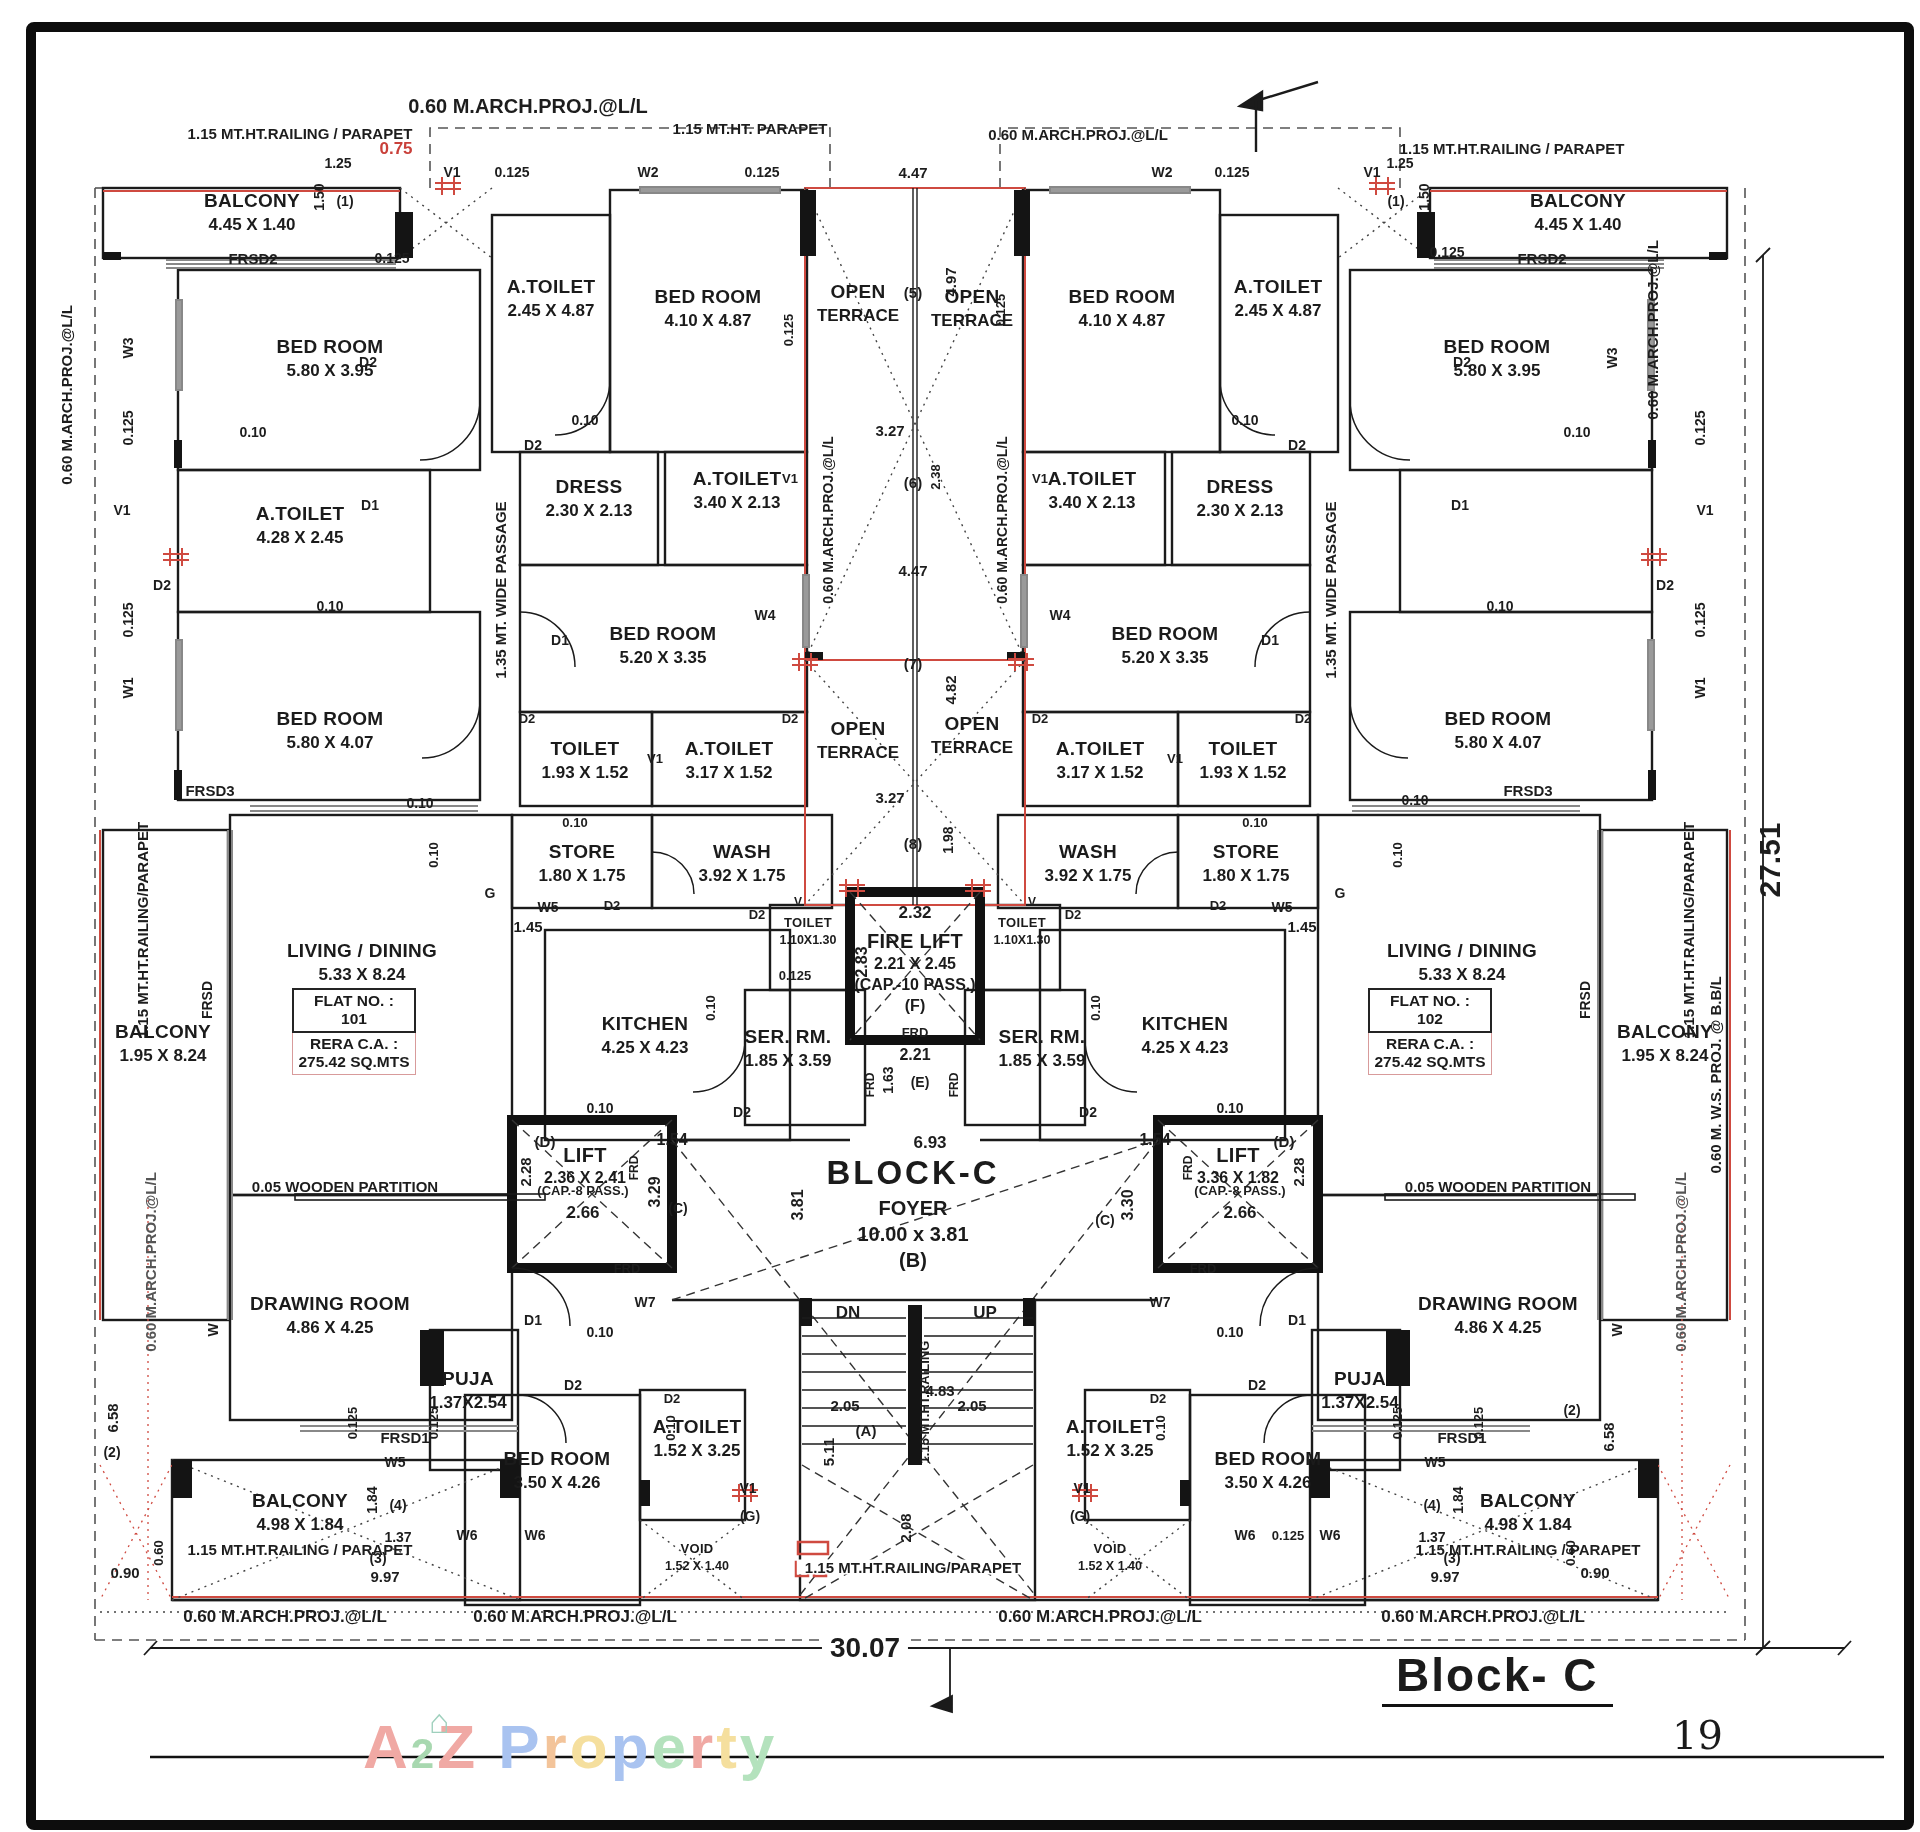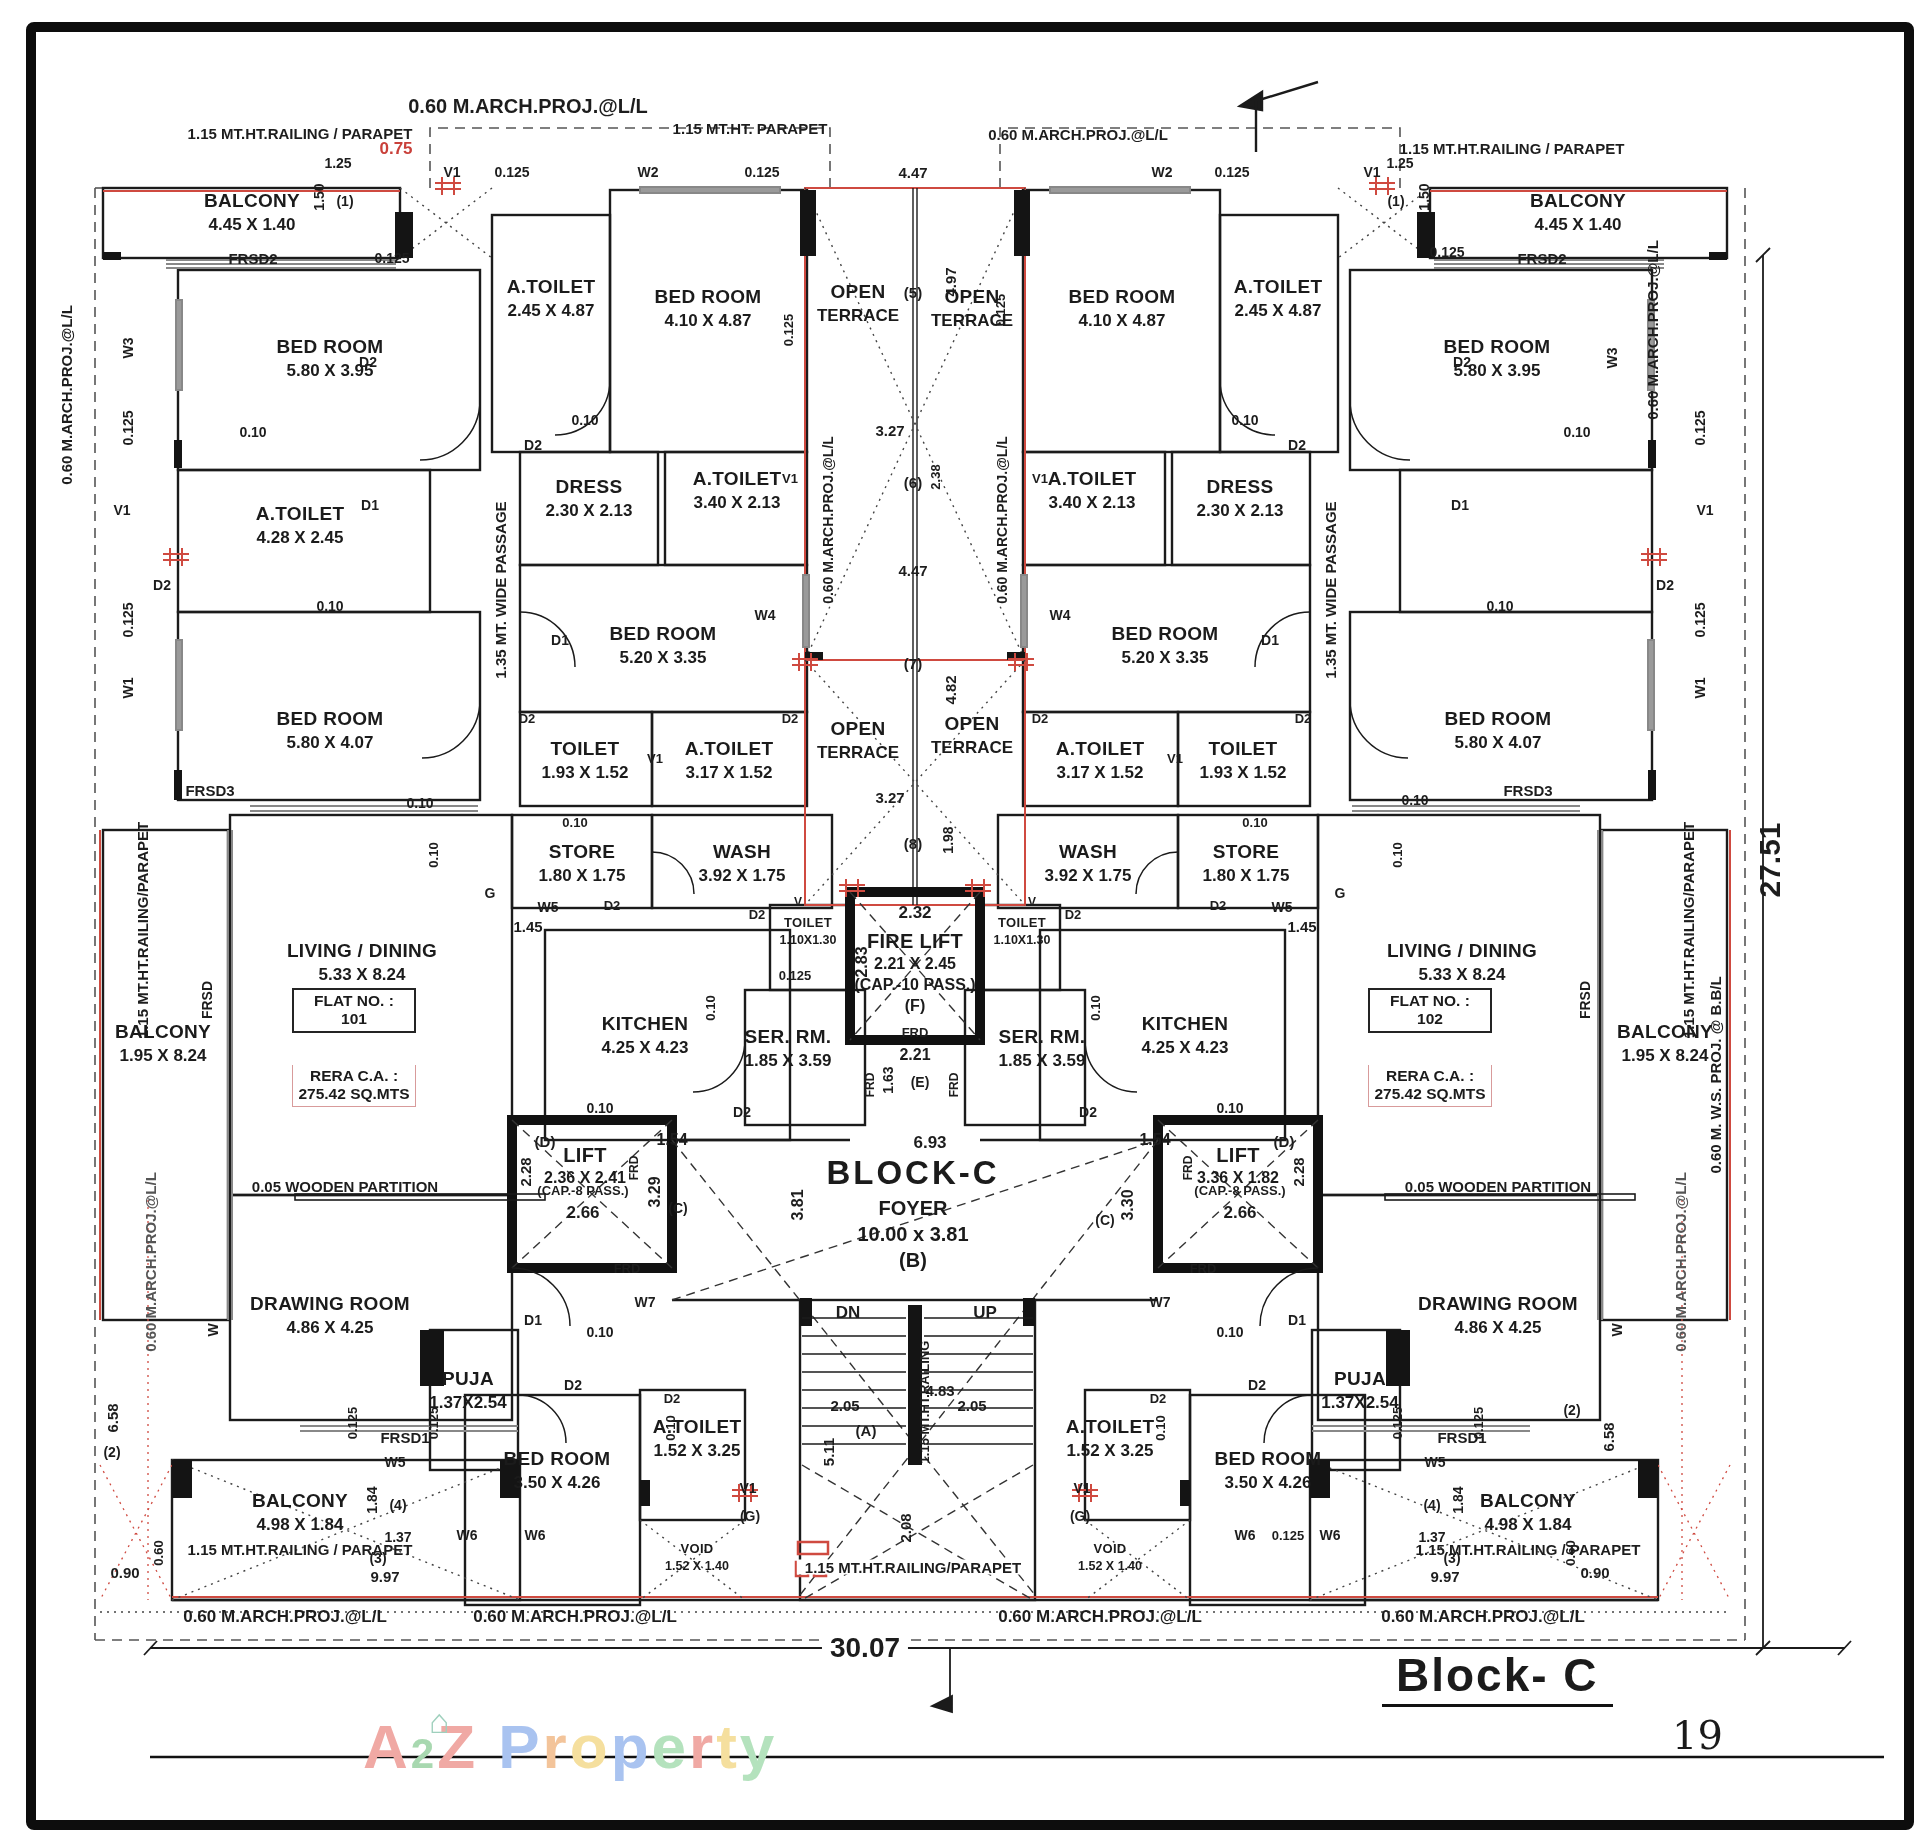--- a/index.html
+++ b/index.html
@@ -15,21 +15,21 @@
   .rname{font-weight:800;font-size:19px;letter-spacing:.3px;}
   .rdim{font-weight:600;font-size:17px;}
   .room.sm .rname{font-size:13px;}
   .room.sm .rdim{font-size:12.5px;}
   .room.core .rname{font-size:20px;}
   .room.core .rdim{font-size:16px;font-weight:700;}
   .room.foyer .rname{font-size:33px;font-weight:700;letter-spacing:3px;}
   .room.foyer .rdim{font-size:20px;font-weight:700;}
   .flatbox{position:absolute;width:124px;text-align:center;background:#fff;}
   .fb-top{border:2px solid #242424;font-size:15.5px;font-weight:800;padding:2px 0 3px;}
-  .fb-bot{border:1.6px solid #d89b9b;border-top:none;font-size:15.5px;font-weight:800;padding:2px 0 3px;margin-top:32px;}
+  .fb-bot{border:1.6px solid #d89b9b;border-top:none;font-size:15.5px;font-weight:800;padding:2px 0 3px;}
   #main-title{position:absolute;left:140px;top:1650px;font-size:29px;font-weight:800;letter-spacing:1px;border-bottom:3px solid #161616;padding:0 10px 5px 2px;}
   #block-title{position:absolute;left:1382px;top:1648px;font-size:46px;font-weight:800;letter-spacing:2px;border-bottom:3.5px solid #111;padding:0 14px 2px;}
   #page-no{position:absolute;left:1672px;top:1712px;font-size:40px;font-family:"DejaVu Serif",serif;color:#1a1a1a;}
   #watermark{position:absolute;left:985px;top:812px;font-size:40px;font-weight:700;letter-spacing:1px;color:#c6c6c6;opacity:.85;}
   #logo{position:absolute;left:363px;top:1716px;font-size:62px;font-weight:700;letter-spacing:3px;line-height:1;}
   #logo .lg2{font-size:42px;}
   #logo .roof{position:absolute;left:66px;top:-12px;font-size:34px;color:#9fd0bd;font-weight:400;}
 </style>
 </head>
 <body>

